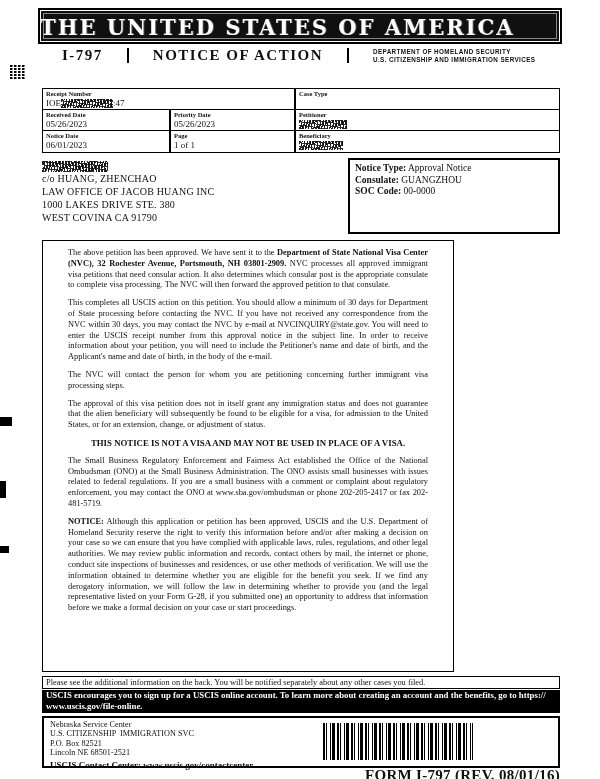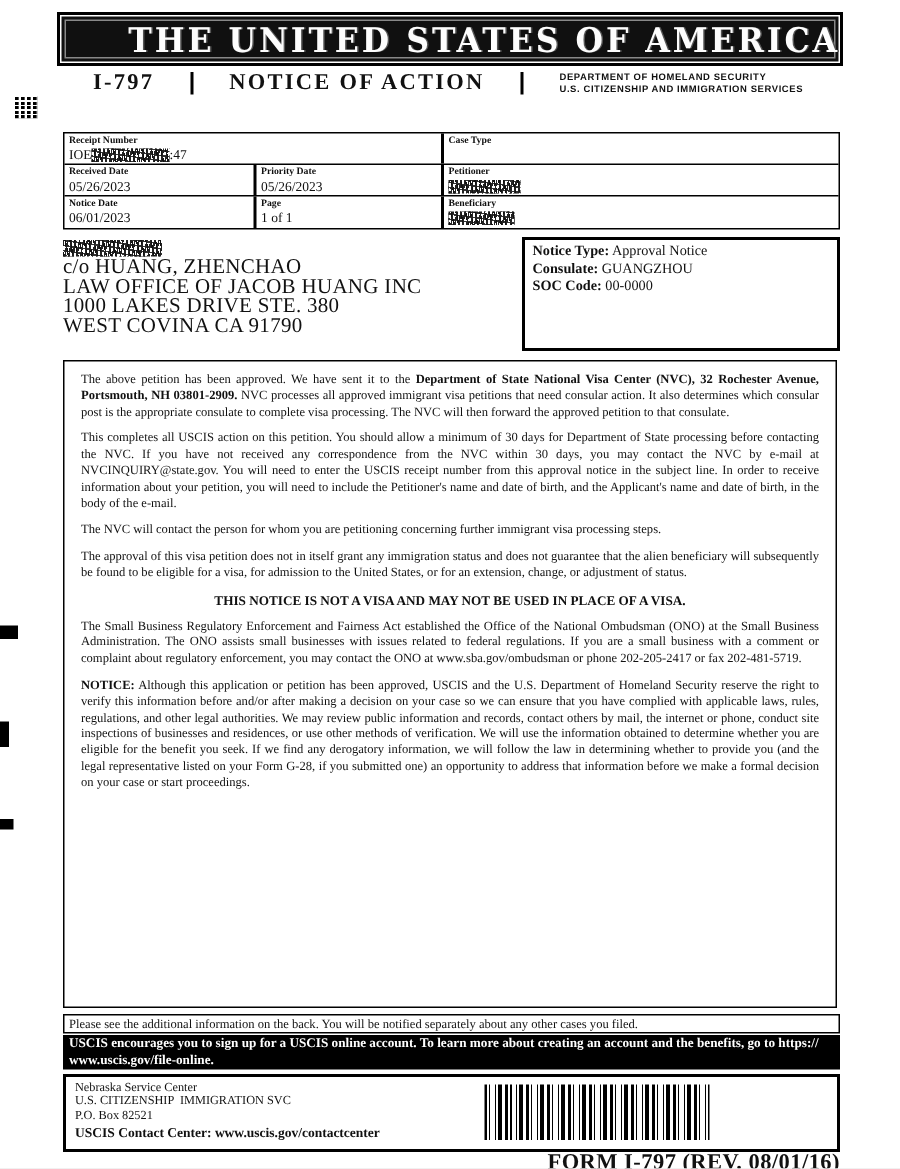--- a/index.html
+++ b/index.html
@@ -4,21 +4,21 @@
 <style>
   * { box-sizing: border-box; margin: 0; padding: 0; }
   html, body { background: #e8e8e8; }
   body { font-family: "Liberation Serif", serif; color: #111; }
   .page { position: relative; width: 600px; height: 779px; background: #fff; margin: 0 auto; overflow: hidden; }
 
   
   .banner { position: absolute; left: 38px; top: 8px; width: 524px; height: 36px;
             background: #101010; border: 2px solid #000;
             box-shadow: inset 0 0 0 1px #fff, inset 0 0 0 3px #101010, inset 0 0 0 4px #888;
-            display: flex; align-items: center; justify-content: flex-end; }
+            display: flex; align-items: center; justify-content: flex-start; }
   .banner-text { color: #fdfdfd; font-family: "DejaVu Serif", serif; font-weight: bold;
                  font-size: 21px; letter-spacing: 2px; white-space: nowrap;
                  transform: scaleY(1.08); text-shadow: 1px 0 0 #555; }
 
   
   .header { position: absolute; left: 62px; top: 47px; display: flex; align-items: center; gap: 24px; }
   .h-form, .h-title { font-weight: bold; font-size: 15px; letter-spacing: 1.5px; white-space: nowrap; }
   .h-sep { width: 2px; height: 15px; background: #000; }
   .h-dept { display: flex; flex-direction: column; gap: 1px;
             font-family: "Liberation Sans", sans-serif; font-weight: bold;
@@ -38,30 +38,30 @@
   .lbl { font-size: 6.5px; font-weight: bold; line-height: 8px; }
   .val { font-size: 9px; line-height: 11px; white-space: nowrap; }
 
   
   .scribble { display: inline-block; height: 9px; vertical-align: middle;
               background: repeating-linear-gradient(100deg, #222 0 1px, transparent 1px 2.6px),
                           repeating-linear-gradient(78deg, #111 0 1px, transparent 1px 3.1px),
                           repeating-linear-gradient(8deg, #333 0 1px, transparent 1px 3.4px); }
 
   
-  .address { position: absolute; left: 42px; top: 159px; font-size: 14px; line-height: 13px; letter-spacing: .2px; }
+  .address { position: absolute; left: 42px; top: 159px; font-size: 10px; line-height: 13px; letter-spacing: .2px; }
 
   
   .notice-box { position: absolute; left: 348px; top: 158px; width: 212px; min-height: 76px;
                 border: 2px solid #000; padding: 3px 5px; font-size: 9.5px; line-height: 11.5px; background: #fff; font-family: Liberation Serif, serif; }
   .b { font-weight: bold; }
 
   
-  .main-box { position: absolute; left: 42px; top: 240px; width: 516px; height: 432px;
-              border: 1px solid #000; padding: 7px 11px 0; background: #fff; }
+  .main-box { position: absolute; left: 42px; top: 240px; width: 412px; height: 432px;
+              border: 1px solid #000; padding: 7px 25px 0; background: #fff; }
   .main-box p { font-size: 8.4px; line-height: 10.8px; margin-bottom: 7px; text-align: justify; }
   .main-box p.center-bold { text-align: center; font-weight: bold; font-size: 8.8px; }
 
   
   .back-note { position: absolute; left: 42px; top: 676px; width: 518px; border: 1px solid #000;
                font-size: 8.4px; line-height: 11px; padding: 0 3px; background: #fff; }
   .online-bar { position: absolute; left: 42px; top: 690px; width: 518px; height: 23px; background: #000;
                 color: #fff; font-weight: bold; font-size: 8.8px; line-height: 11px; padding: 0 4px; }
   .bottom-box { position: absolute; left: 42px; top: 716px; width: 518px; height: 52px;
                 border: 2px solid #000; padding: 2px 6px; font-size: 8.2px; line-height: 9.4px; background: #fff; }
@@ -175,20 +175,21 @@
 
   <div class="online-bar">
     <div>USCIS encourages you to sign up for a USCIS online account. To learn more about creating an account and the benefits, go to https://</div>
     <div>www.uscis.gov/file-online.</div>
   </div>
 
   <div class="bottom-box">
     <div>Nebraska Service Center</div>
     <div class="pre">U.S. CITIZENSHIP  IMMIGRATION SVC</div>
     <div>P.O. Box 82521</div>
+    <div>Lincoln NE 68501-2521</div>
     <div class="contact-line">
       <span>USCIS Contact Center:</span>
       <span>www.uscis.gov/contactcenter</span>
     </div>
     <div class="barcode"></div>
   </div>
 
   <div class="form-rev">FORM I-797 (REV. 08/01/16)</div>
 
   <div class="edge-mark" style="left:0;top:417px;width:12px;height:9px"></div>

